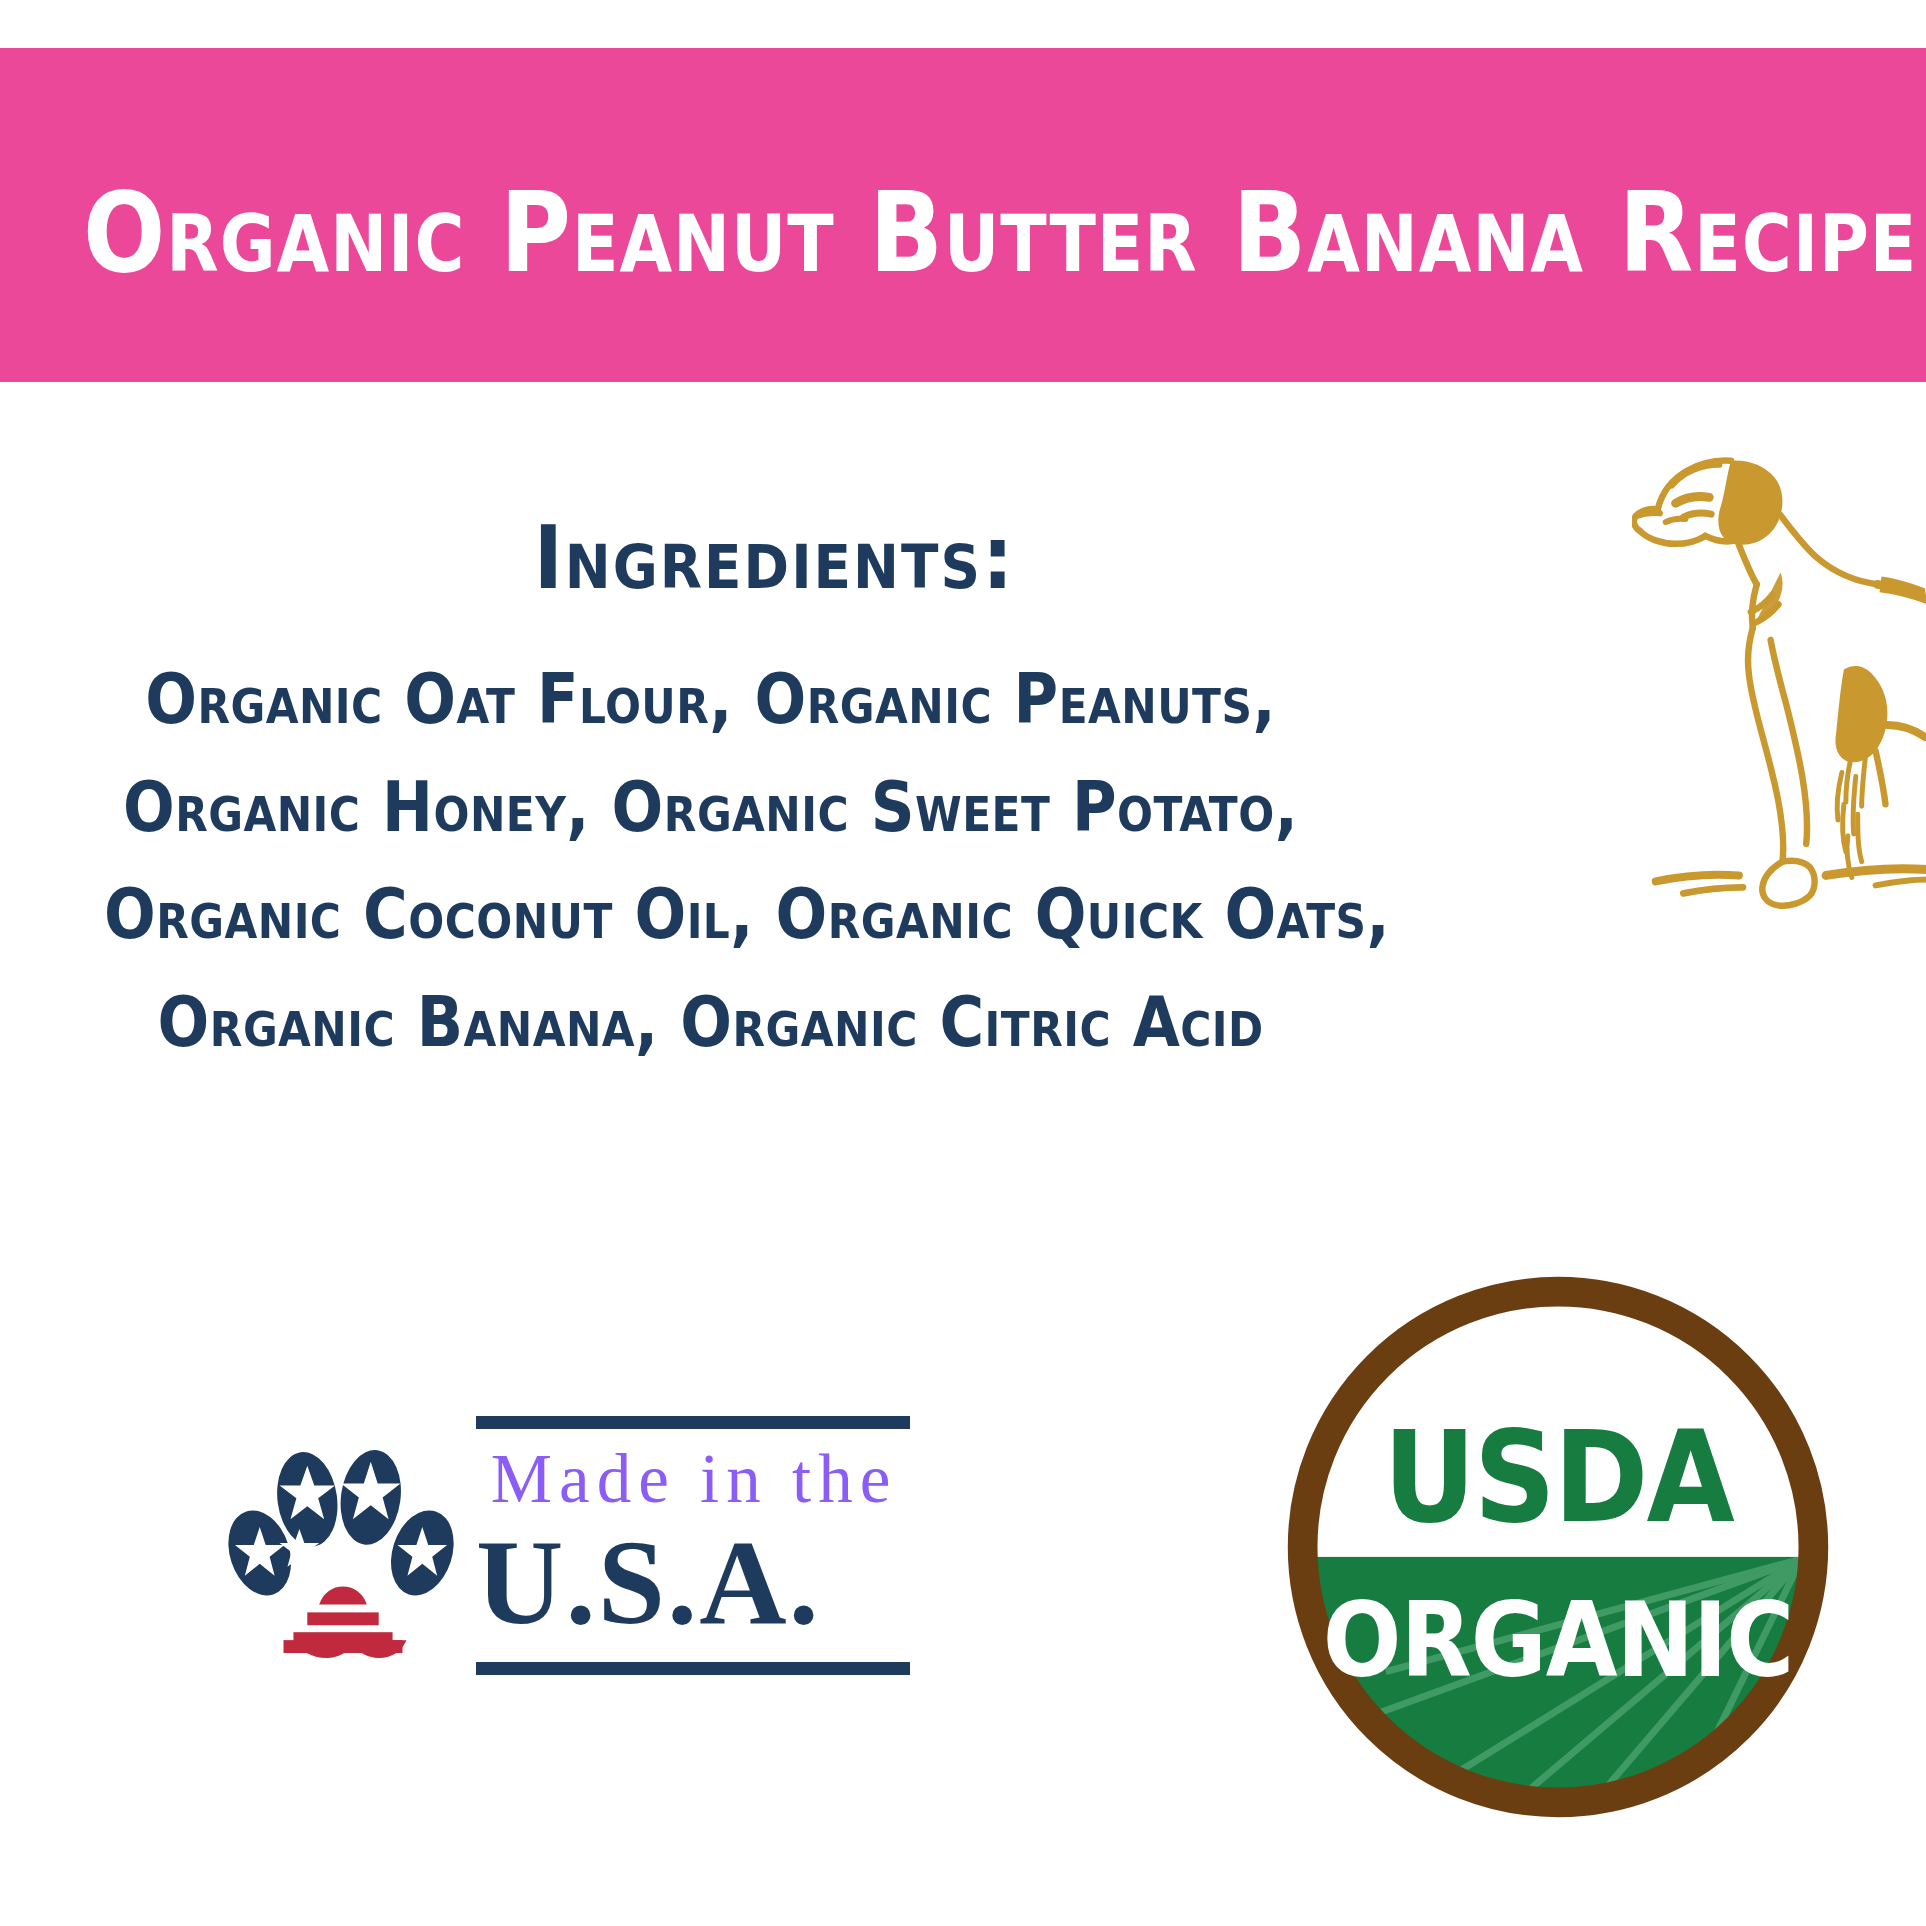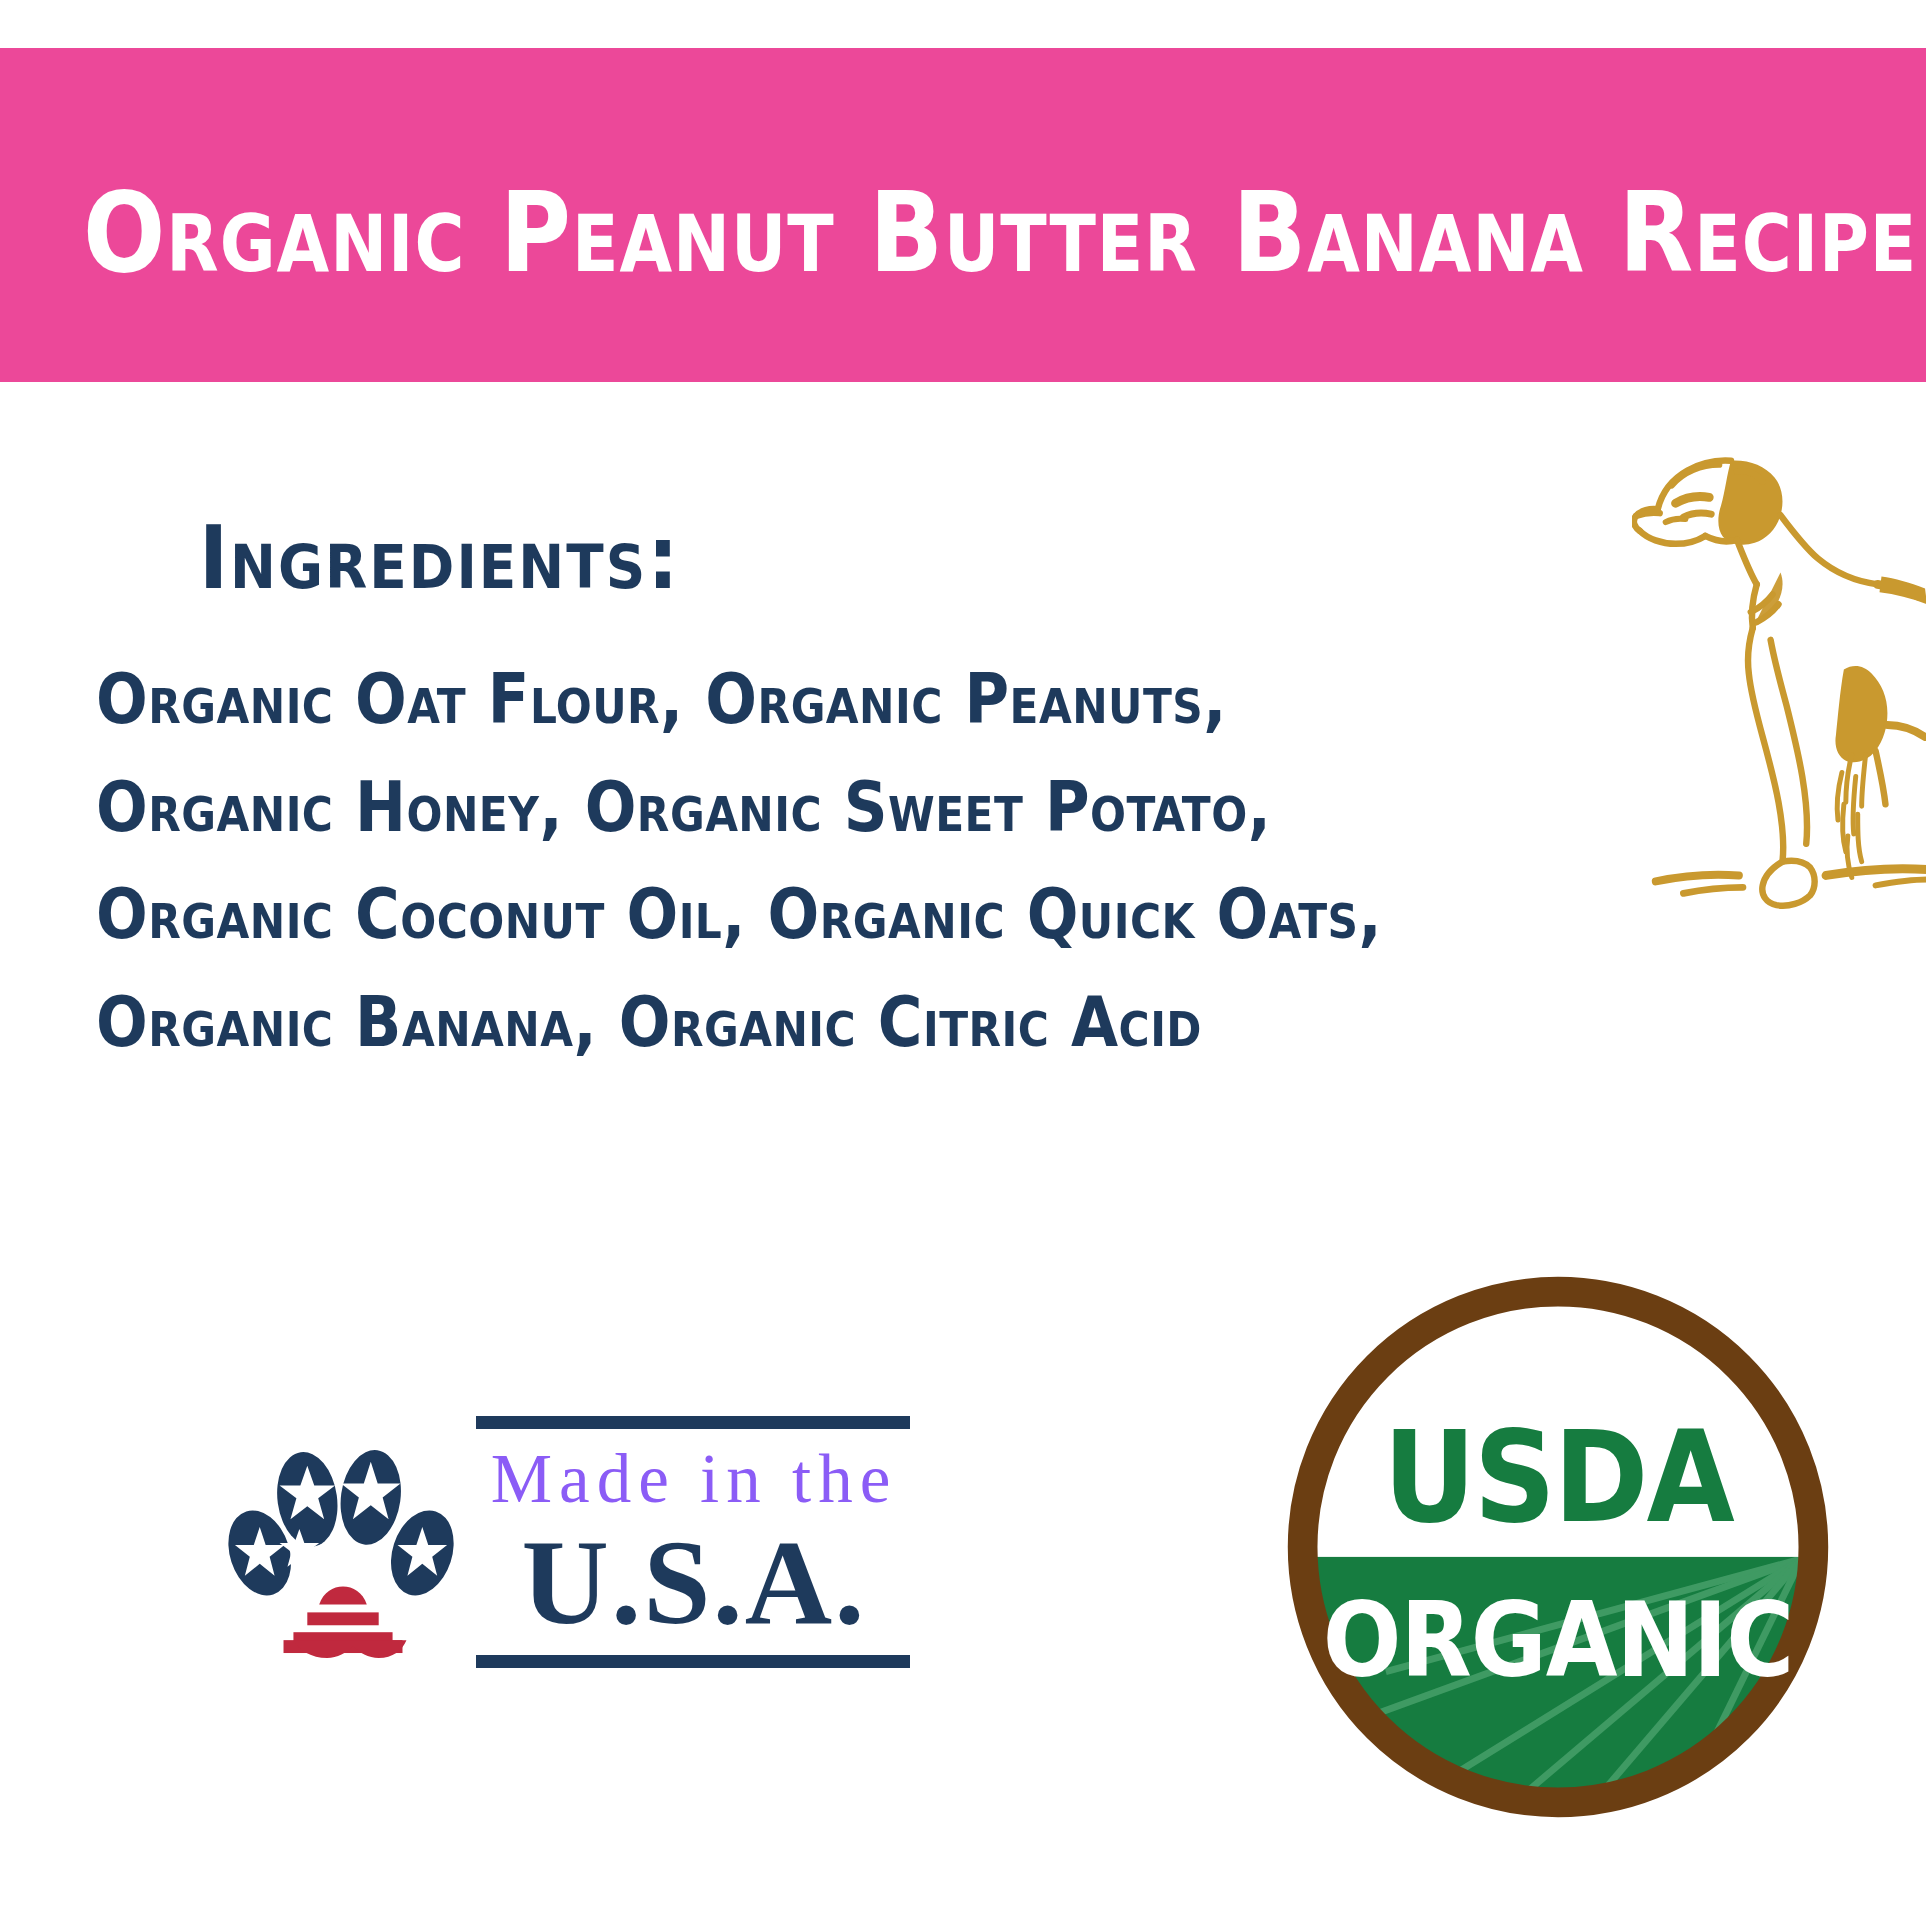--- a/index.html
+++ b/index.html
@@ -30,22 +30,23 @@
     letter-spacing:1px;
     line-height:1.05;
     white-space:nowrap;
     transform:scaleX(0.97);
     transform-origin:left center;
   }
 
   
   #ingredients-block {
     position:absolute;
-    left:96px; top:515px;
+    left:104px; top:515px;
     width:1238px;
+    text-align:center;
   }
   #ingredients-heading {
     font-family:"DejaVu Sans Condensed","Liberation Sans Narrow","Liberation Sans", sans-serif;
     font-size:87px;
     font-weight:700;
     color:#1E3A5C;
     font-variant:small-caps;
     letter-spacing:2px;
     margin-left:103px;
     margin-bottom:44px;
@@ -97,23 +98,23 @@
     text-align:center;
     line-height:1.18;
     padding:10px 0 0 0;
   }
   #usa-label {
     font-family:"Liberation Serif","DejaVu Serif", serif;
     font-size:121px;
     font-weight:700;
     color:#1E3A5C;
     letter-spacing:2px;
-    text-align:center;
+    text-align:left;
     line-height:1.0;
-    padding:2px 0 12px 0;
+    padding:2px 0 19px 0;
   }
 
   
   #usda-organic-seal {
     position:absolute;
     left:1267px; top:1256px;
     width:582px; height:582px;
   }
   #usda-organic-seal svg { display:block; }
 </style>

